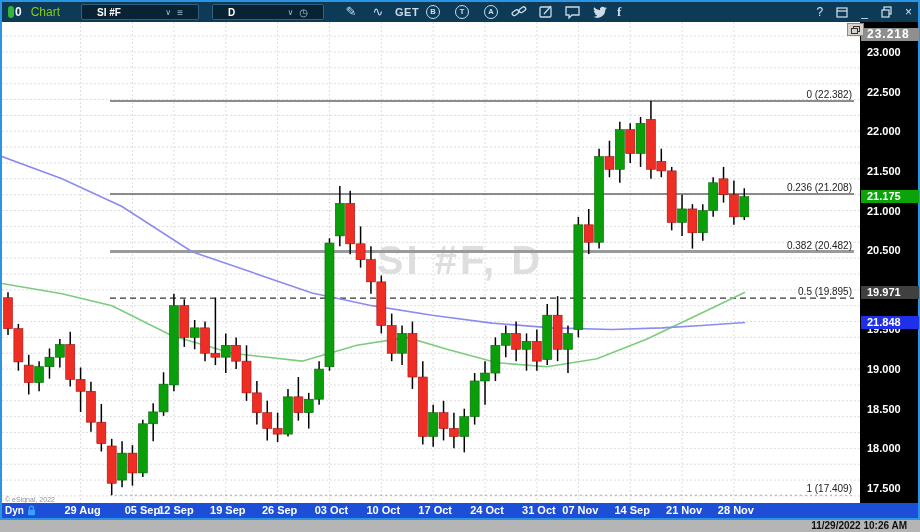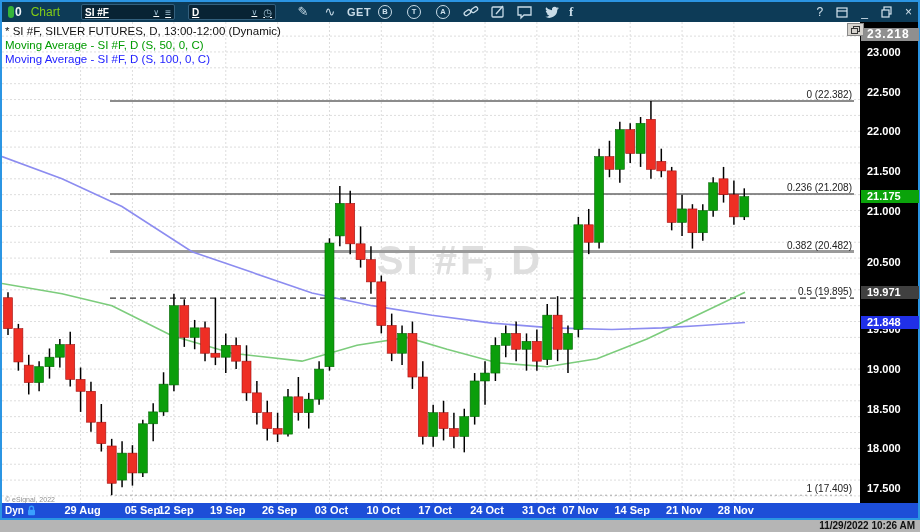--- a/index.html
+++ b/index.html
@@ -7,21 +7,21 @@
   .app{position:absolute;left:0;top:0;right:0;bottom:12px;border:2px solid #2b95e3;
     box-sizing:border-box;display:flex;flex-direction:column;background:#fff;}
   
   .toolbar{flex:0 0 20px;background:#0d3b57;display:flex;align-items:center;gap:7px;
     padding:0 6px;color:#cfe2ee;}
   .logo{display:flex;align-items:center;gap:1px;margin-right:2px;}
   .logo-bar{width:6px;height:12px;background:#35b43a;border-radius:3px;display:inline-block;}
   .logo-o{color:#f2f6f9;font-size:12px;font-weight:bold;line-height:12px;}
   .tb-label{font-size:12px;color:#84cc16;margin-right:14px;}
   .combo{background:#082334;border:1px solid #33607e;border-radius:2px;height:14px;
-    display:flex;align-items:center;font-size:10px;font-weight:bold;padding:0 3px;gap:6px;color:#fff;text-decoration:underline;}
+    display:flex;align-items:center;font-size:10px;font-weight:bold;padding:0 15px;gap:6px;color:#fff;}
   .combo .val{flex:1;text-align:left;}
   .combo .caret{font-size:8px;color:#9fc0d4;font-weight:normal;}
   .combo .aux{font-size:10px;color:#9fc0d4;font-weight:normal;}
   .combo.symbol{width:86px;margin-right:6px;}
   .combo.interval{width:80px;margin-right:10px;}
   .tbicon{font-size:13px;color:#c9dce8;width:20px;text-align:center;line-height:20px;cursor:pointer;}
   .tbicon.gettxt{font-size:11px;font-weight:bold;letter-spacing:0.5px;}
   .circ{border:1px solid #c9dce8;border-radius:50%;width:12px;height:12px;line-height:12px;
     font-size:7.5px;font-weight:bold;display:inline-block;text-align:center;margin:0 4px;cursor:pointer;}
   .tbsvg{width:20px;height:16px;display:inline-block;cursor:pointer;}
@@ -45,21 +45,21 @@
   .ptick{position:absolute;left:7px;font-size:11px;font-weight:bold;color:#fff;line-height:12px;white-space:nowrap;}
   .badge{position:absolute;left:1px;width:52px;height:13px;line-height:13px;font-size:11px;
     font-weight:bold;color:#fff;padding-left:6px;z-index:3;}
   .badge.small{font-size:12px;letter-spacing:1px;}
   
   .datebar{flex:0 0 15px;background:#1d4ed8;position:relative;color:#fff;}
   .dlabel{position:absolute;top:0;font-size:11px;font-weight:bold;line-height:15px;
     transform:translateX(-50%);white-space:nowrap;}
   .dyn{position:absolute;left:3px;top:0;font-size:10px;font-weight:bold;line-height:15px;display:flex;gap:3px;align-items:center;}
   
-  .status{position:absolute;left:0;right:0;bottom:0;height:12px;background:#b5b5b5;
+  .status{position:absolute;left:0;right:8px;bottom:0;height:12px;background:#b5b5b5;
     font-size:10px;font-weight:bold;text-align:right;padding-right:5px;line-height:12px;color:#111;box-sizing:border-box;}
 </style>
 </head>
 <body>
 
 <div class="app">
 
   <div class="toolbar">
     <span class="logo">
         <span class="logo-bar"></span>
@@ -316,40 +316,35 @@
           <rect x="696.29" y="188.52784" width="9" height="22.198400000000106" fill="#0b9e0b" stroke="#056405" stroke-width="0.6"></rect>
           <line x1="711.16" y1="155.23023999999987" x2="711.16" y2="194.87023999999988" stroke="#000000" stroke-width="1.5"></line>
           <rect x="706.66" y="160.7798399999999" width="9" height="27.748000000000104" fill="#0b9e0b" stroke="#056405" stroke-width="0.6"></rect>
           <line x1="721.53" y1="144.92383999999996" x2="721.53" y2="180.5998399999999" stroke="#000000" stroke-width="1.5"></line>
           <rect x="717.03" y="156.81584000000012" width="9" height="15.855999999999938" fill="#ee2e24" stroke="#a01010" stroke-width="0.6"></rect>
           <line x1="731.9" y1="158.4014400000001" x2="731.9" y2="202.79824" stroke="#000000" stroke-width="1.5"></line>
           <rect x="727.4" y="172.67184000000006" width="9" height="22.198399999999822" fill="#ee2e24" stroke="#a01010" stroke-width="0.6"></rect>
           <line x1="742.27" y1="166.32943999999992" x2="742.27" y2="198.04144000000008" stroke="#000000" stroke-width="1.5"></line>
           <rect x="737.77" y="174.65383999999995" width="9" height="20.216399999999936" fill="#0b9e0b" stroke="#056405" stroke-width="0.6"></rect>
         </svg>
-      <div class="titles">
-        <div class="t-main">* SI #F, SILVER FUTURES, D, 13:00-12:00 (Dynamic)</div>
-        <div class="t-ma50">Moving Average - SI #F, D (S, 50, 0, C)</div>
-        <div class="t-ma100">Moving Average - SI #F, D (S, 100, 0, C)</div>
-      </div>
       <div class="copyright">© eSignal, 2022</div>
     </div>
     <div class="pane-restore">
       <svg width="9" height="8" viewBox="0 0 9 8">
         <rect x="2.5" y="0.5" width="6" height="5" stroke="#333" fill="none"></rect>
         <rect x="0.5" y="2.5" width="6" height="5" stroke="#333" fill="#d6d3ce"></rect>
       </svg>
     </div>
     <div class="axis">
         <span class="ptick" style="top: 23.9678px;">23.000</span>
         <span class="ptick" style="top: 63.6078px;">22.500</span>
         <span class="ptick" style="top: 103.248px;">22.000</span>
         <span class="ptick" style="top: 142.888px;">21.500</span>
         <span class="ptick" style="top: 182.528px;">21.000</span>
-        <span class="ptick" style="top: 222.168px; margin-top: 12px;">20.500</span>
+        <span class="ptick" style="top: 222.168px;">20.500</span>
         <span class="ptick" style="top: 261.808px;">20.000</span>
         <span class="ptick" style="top: 301.448px;">19.500</span>
         <span class="ptick" style="top: 341.088px;">19.000</span>
         <span class="ptick" style="top: 380.728px;">18.500</span>
         <span class="ptick" style="top: 420.368px;">18.000</span>
         <span class="ptick" style="top: 460.008px;">17.500</span>
         <span class="badge small" style="top: 6.1848px; background: rgb(143, 143, 143);">23.218</span>
         <span class="badge" style="top: 168.154px; background: rgb(10, 163, 10);">21.175</span>
         <span class="badge" style="top: 263.607px; background: #404040;">19.971</span>
         <span class="badge" style="top: 294.05px; background: rgb(32, 48, 232);">21.848</span>

